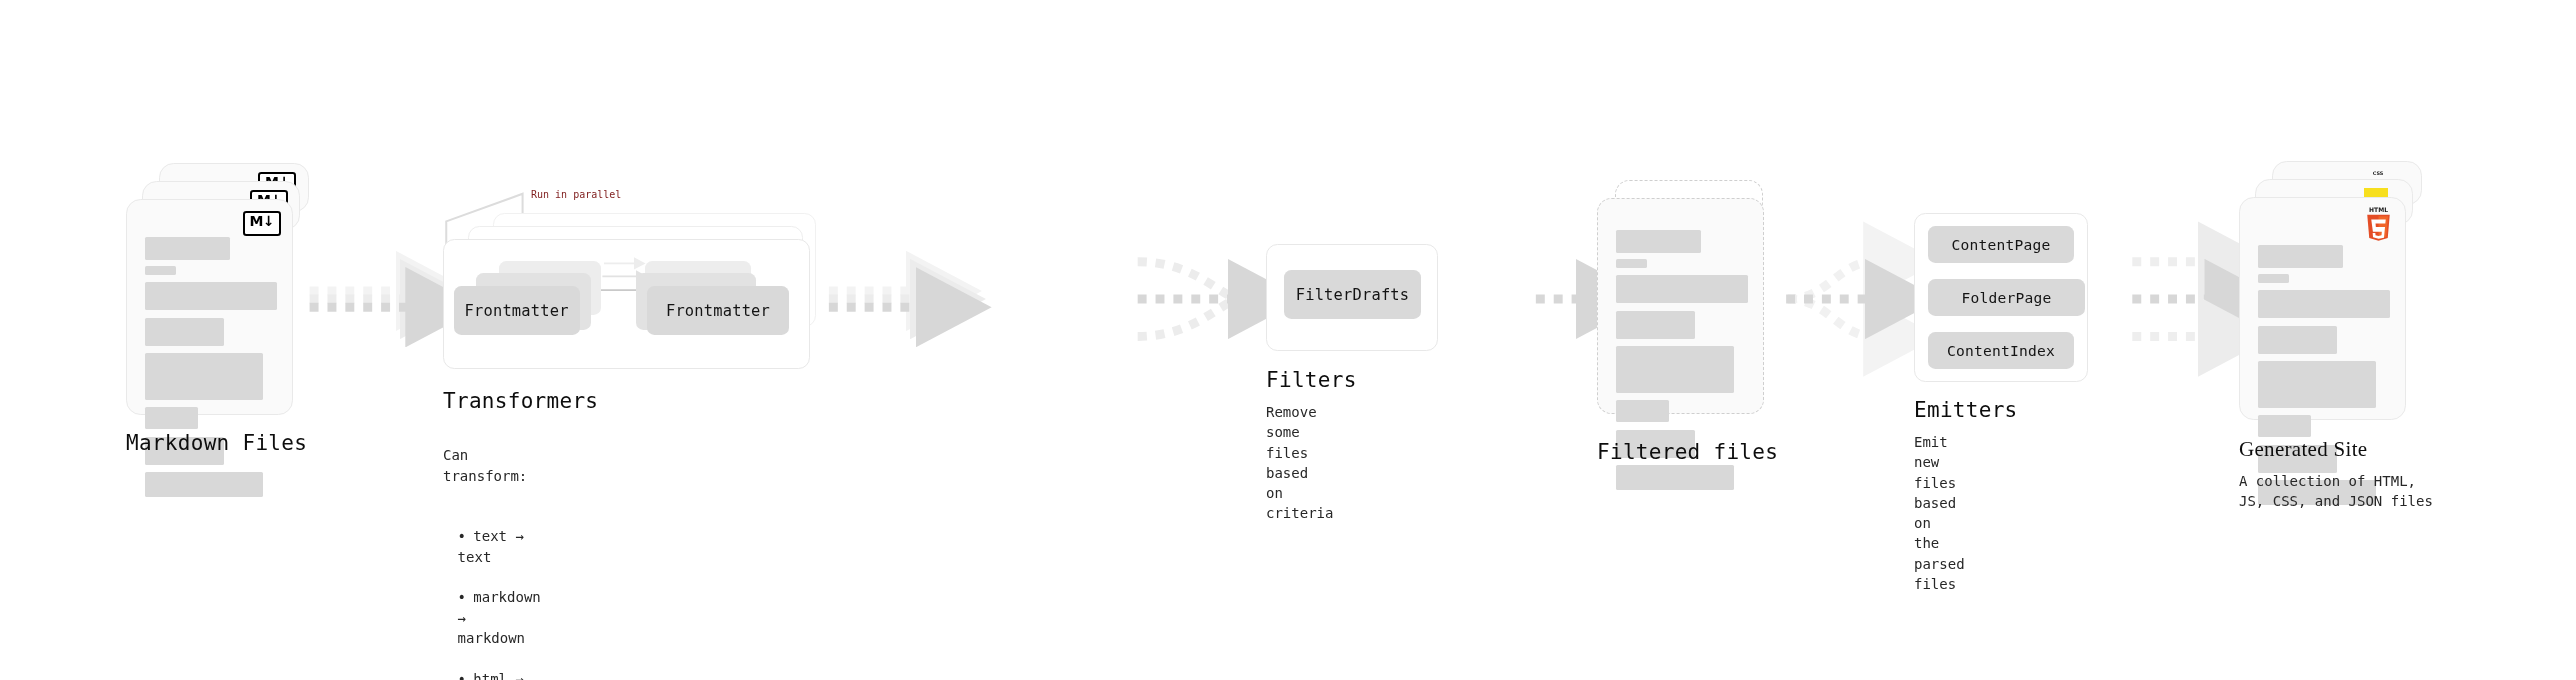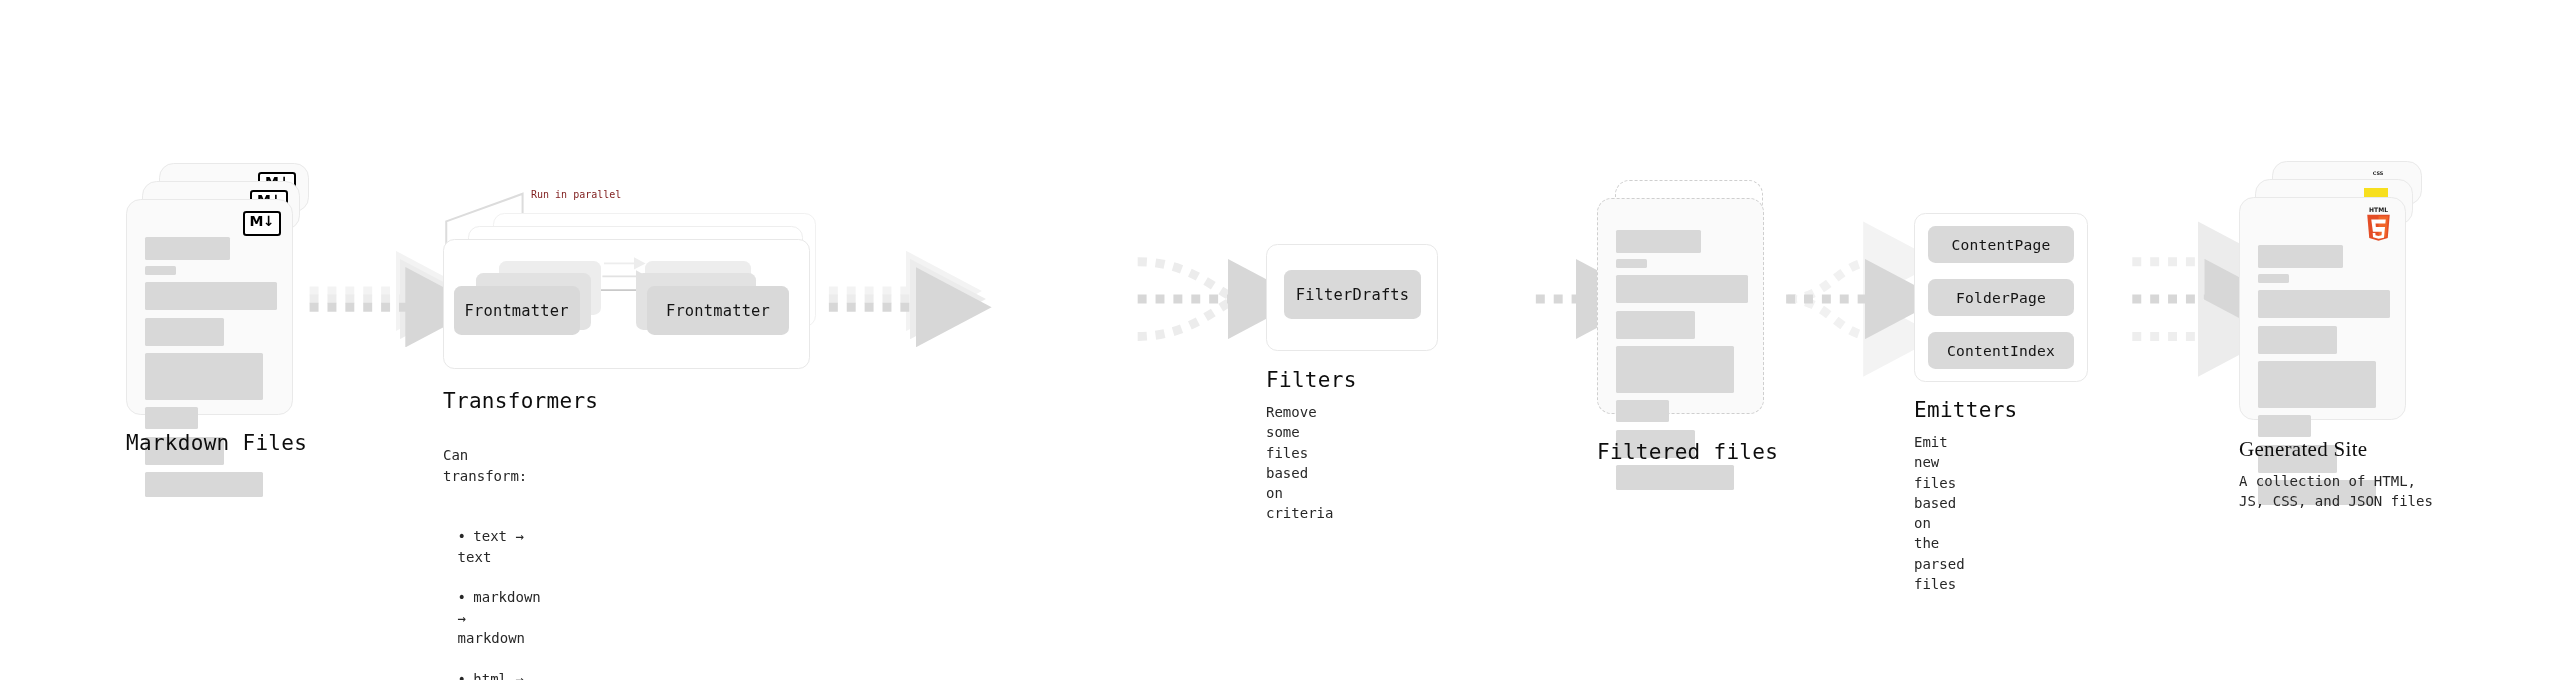--- a/index.html
+++ b/index.html
@@ -298,21 +298,21 @@
       </div>
     </div>
     <div class="caption-title" style="left:0px;top:260px;">Filtered files</div>
   </div>
 
   <div class="node" style="left:1914px;top:213px;">
     <div class="group-box" style="left:0;top:0;width:174px;height:169px;"></div>
     <div class="pill" style="left:14px;top:13px;width:146px;height:37px;font-size:14.6px;">
       <span>ContentPage</span>
     </div>
-    <div class="pill" style="left:14px;top:66px;width:146px;height:37px;font-size:14.6px;">
+    <div class="pill" style="left:14px;top:66px;width:157px;height:37px;font-size:14.6px;">
       <span>FolderPage</span>
     </div>
     <div class="pill" style="left:14px;top:119px;width:146px;height:37px;font-size:14.6px;">
       <span>ContentIndex</span>
     </div>
     <div class="caption-title" style="left:0px;top:185px;">Emitters</div>
     <div class="caption-sub" style="left:0px;top:219px;">Emit new files based on
 the parsed files</div>
   </div>
 

